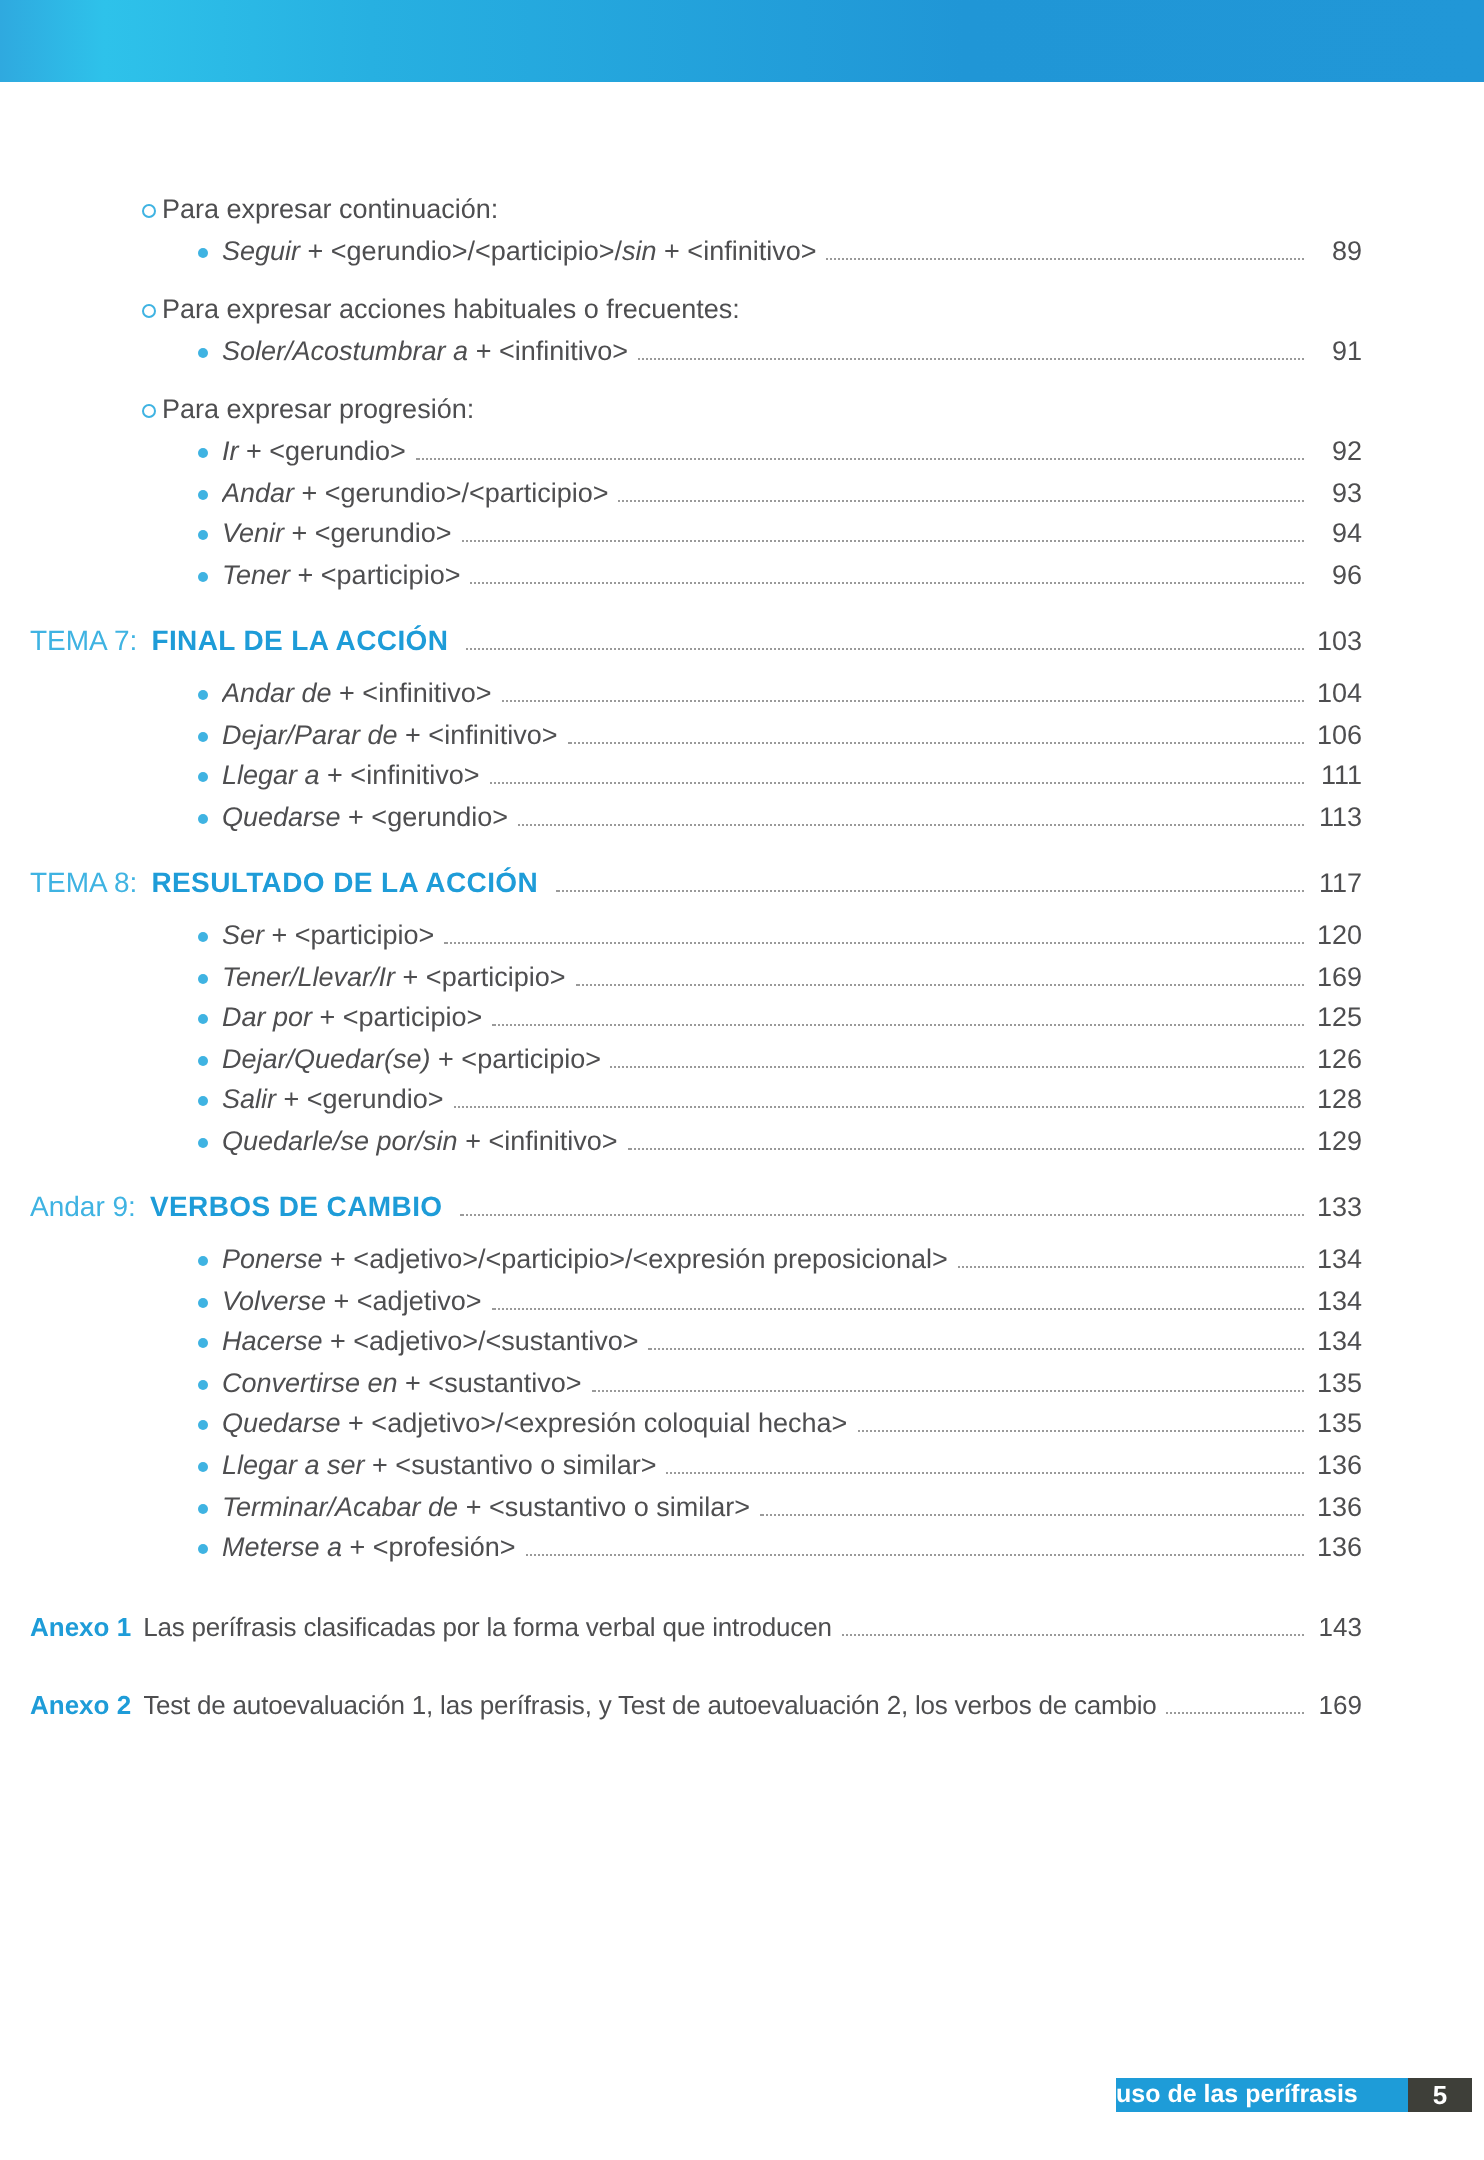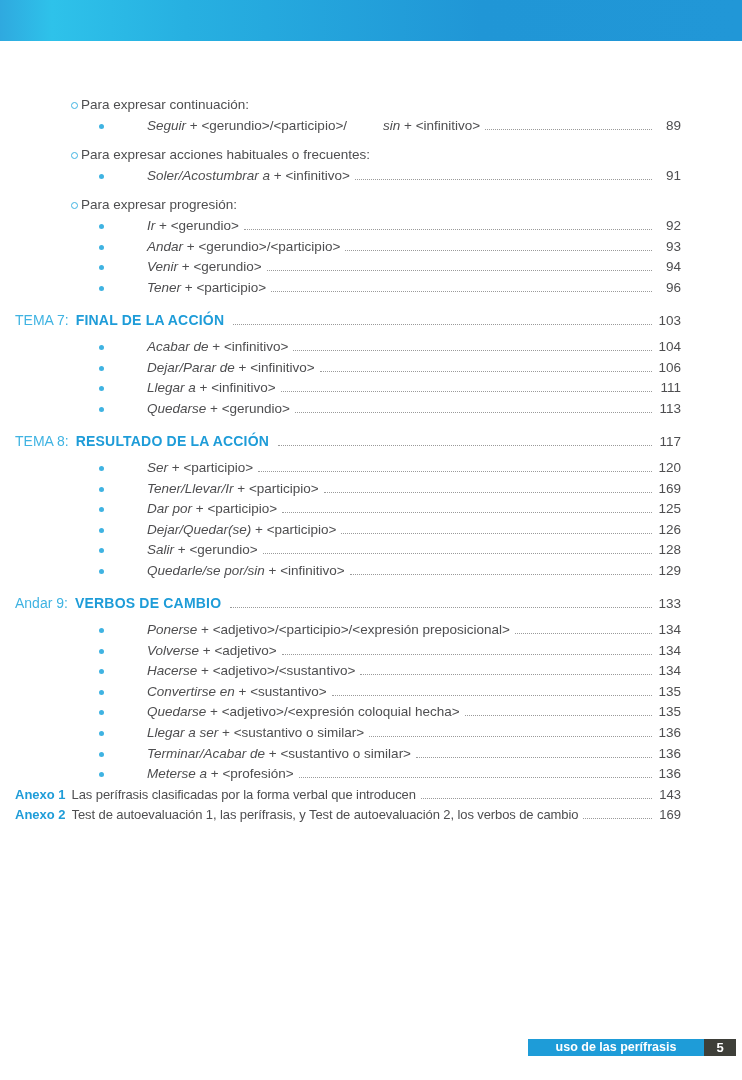--- a/index.html
+++ b/index.html
@@ -27,54 +27,54 @@
   }
   .row {
     position: relative;
     display: flex; align-items: baseline;
     line-height: 20.6px;
     white-space: nowrap;
   }
   .row-group { margin-top: 9px; padding-left: 66px; }
   .row-item  { padding-left: 96px; }
   .row-tema  { margin-top: 12px; margin-bottom: 5px; font-size: 14px; }
-  .row-anexo { font-size: 13px; }
+  .row-anexo { margin-top: 19px; font-size: 13px; }
   .bullet-open {
     position: absolute; left: 56px; top: 7px;
     width: 5px; height: 5px;
     border: 1.6px solid var(--accent-light); border-radius: 50%;
   }
   .bullet-dot {
     position: absolute; left: 84px; top: 8px;
     width: 5px; height: 5px;
     background: var(--accent-light); border-radius: 50%;
   }
   .label { flex: 0 1 auto; overflow: hidden; }
-  .it { font-style: italic; margin-left: 36px; }
+  .it { font-style: italic; }
   .group-label { color: var(--text); }
   .tema-prefix { color: var(--accent-light); margin-right: 7px; flex: none; }
   .tema-title  { color: var(--accent); font-weight: bold; letter-spacing: 0.2px; flex: none; }
   .anexo-prefix { color: var(--accent); font-weight: bold; margin-right: 6px; flex: none; }
   .anexo-title  { color: var(--text); letter-spacing: -0.1px; text-align: right; }
   .leader { flex: 1 0 8px; margin: 0 3px 0 5px; position: relative; align-self: baseline; }
   .leader::after {
     content: ""; position: absolute; left: 0; right: 0; bottom: 0px;
     border-bottom: 1.6px dotted var(--leader);
   }
   .row-tema .leader { margin-left: 9px; }
   .page-num { flex: none; min-width: 26px; text-align: right; color: var(--text); }
   .row-tema .page-num { font-size: 13.5px; }
   .footer {
     position: absolute; top: 1039px; right: 6px; height: 17px;
     display: flex;
   }
   .footer-label {
     background: var(--accent); color: #ffffff;
     font-weight: bold; font-size: 12.5px; line-height: 17px;
-    width: 176px; text-align: center;
+    width: 146px; 
   }
   .footer-page {
     background: var(--footer-dark); color: #ffffff;
     font-weight: bold; font-size: 13px; line-height: 17px;
     width: 32px; text-align: center;
   }
 </style>
 </head>
 <body>
 
@@ -131,21 +131,21 @@
         <span class="page-num">96</span>
       </div>
       <div class="row row-tema">
         <span class="tema-prefix">TEMA 7:</span>
         <span class="tema-title">FINAL DE LA ACCIÓN</span>
         <span class="leader"></span>
         <span class="page-num">103</span>
       </div>
       <div class="row row-item">
         <span class="bullet-dot"></span>
-        <span class="label"><span class="it">Acabar de</span><span> + &lt;infinitivo&gt;</span></span>
+        <span class="label"><span class="it">Andar de</span><span> + &lt;infinitivo&gt;</span></span>
         <span class="leader"></span>
         <span class="page-num">104</span>
       </div>
       <div class="row row-item">
         <span class="bullet-dot"></span>
         <span class="label"><span class="it">Dejar/Parar de</span><span> + &lt;infinitivo&gt;</span></span>
         <span class="leader"></span>
         <span class="page-num">106</span>
       </div>
       <div class="row row-item">

